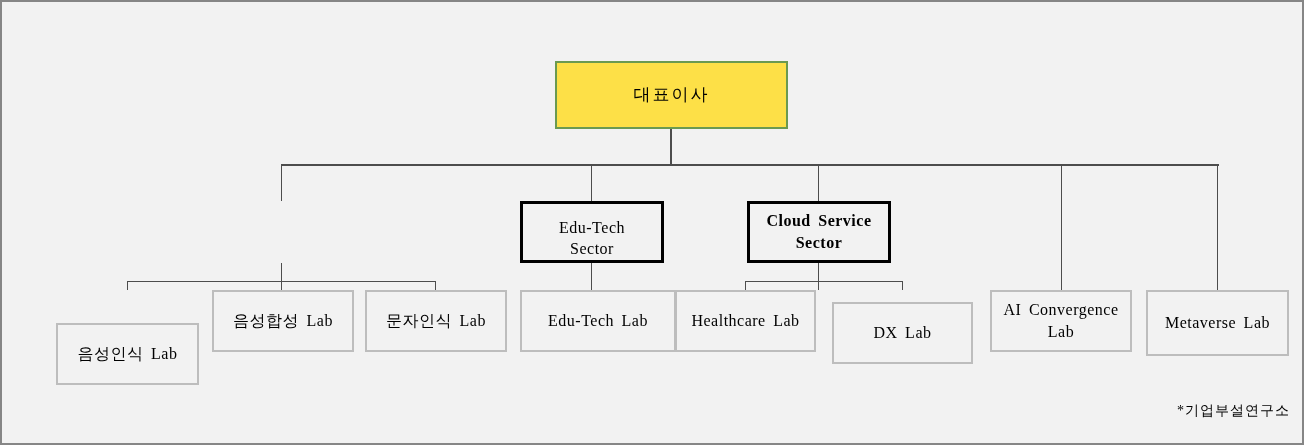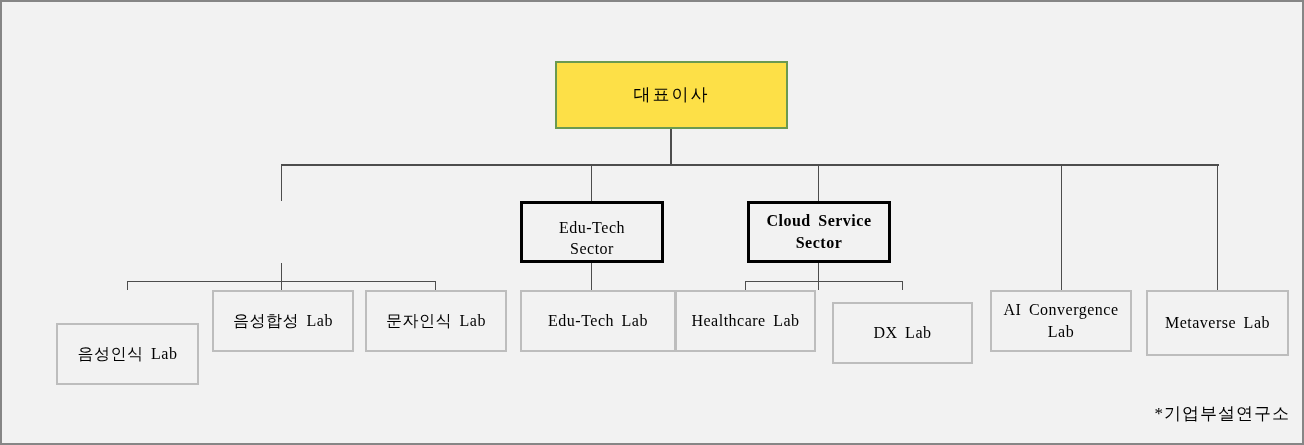--- a/index.html
+++ b/index.html
@@ -42,21 +42,21 @@
     border: 2px solid #bdbdbd;
   }
   .line {
     position: absolute;
     background: #4d4d4d;
   }
   .footnote {
     position: absolute;
     top: 400px;
     right: 12px;
-    font-size: 17px;
+    font-size: 14px;
     letter-spacing: 1px;
   }
 </style>
 </head>
 <body>
 
 <div class="canvas">
 
   <div class="line" style="left:668px; top:127px; width:2px; height:36px;"></div>
   <div class="line" style="left:279px; top:162px; width:938px; height:2px;"></div>

